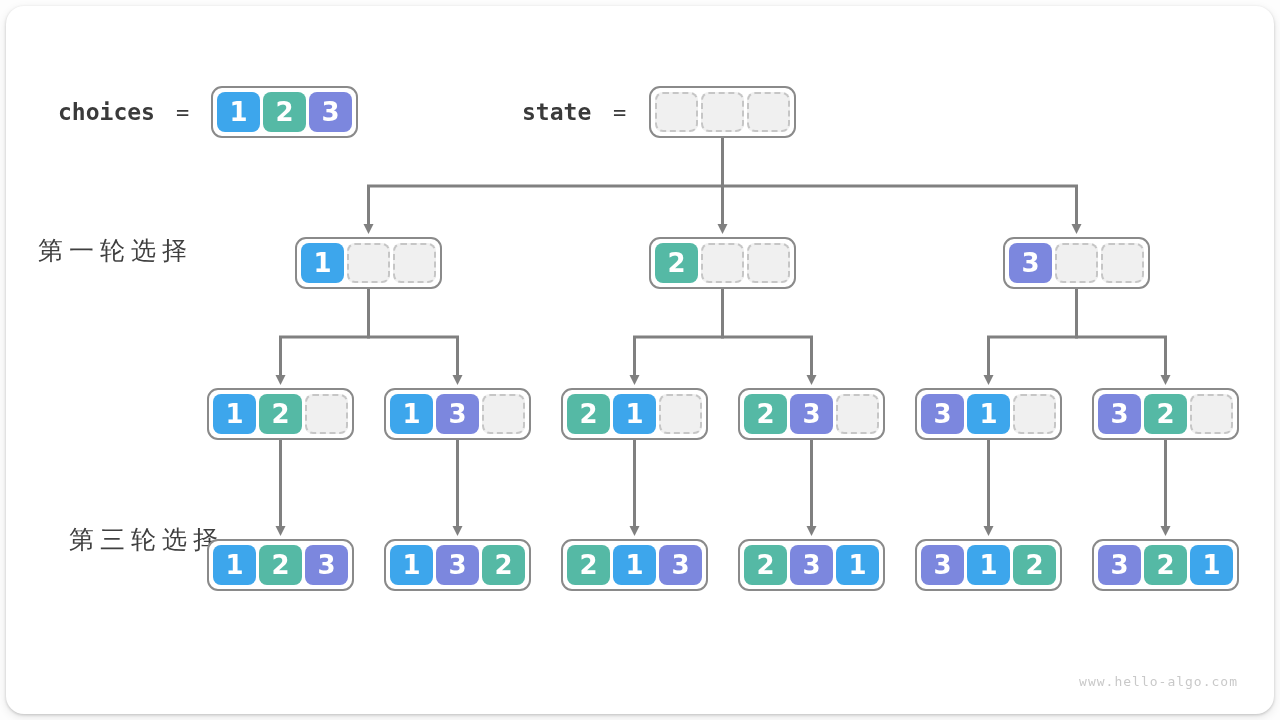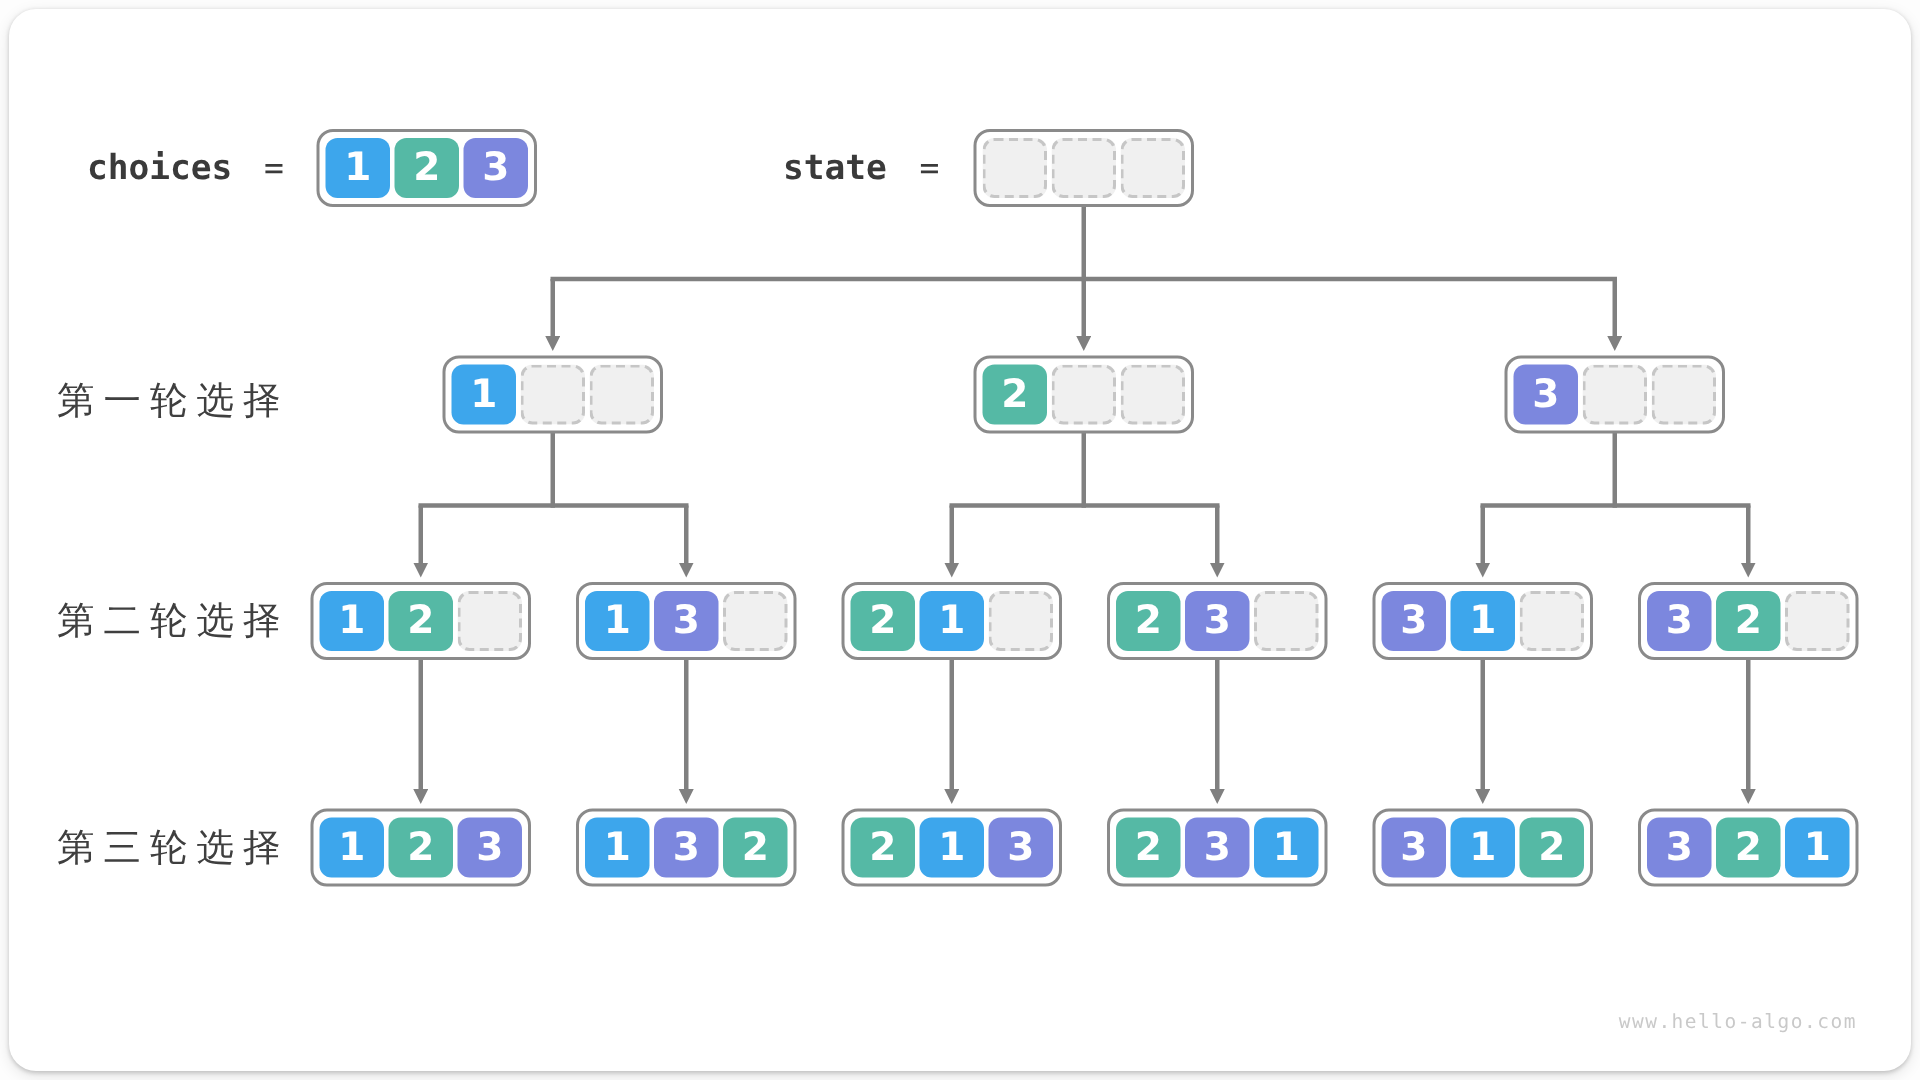--- a/index.html
+++ b/index.html
@@ -78,23 +78,22 @@
     </div>
 
   <span class="mono-label" style="left:522px;top:97px;">state</span>
   <span class="eq" style="left:613px;top:98px;">=</span>
   <div class="array" style="left:649px;top:86px;">
       <div class="cell empty"></div>
       <div class="cell empty"></div>
       <div class="cell empty"></div>
     </div>
 
-  <span class="row-label" style="top:252px;">第一轮选择</span>
-  <span class="row-label" style="top:399px;">第二轮选择</span>
-  <span class="row-label" style="top:550px;">第三轮选择</span>
+  <span class="row-label" style="top:236px;">第一轮选择</span>
+  <span class="row-label" style="top:525px;margin-left:31px;">第三轮选择</span>
 
   <div class="array" style="left:295px;top:237px;">
       <div class="cell" style="background: rgb(61, 166, 236);">1</div>
       <div class="cell empty"></div>
       <div class="cell empty"></div>
     </div>
   <div class="array" style="left:649px;top:237px;">
       <div class="cell" style="background: rgb(85, 185, 165);">2</div>
       <div class="cell empty"></div>
       <div class="cell empty"></div>

